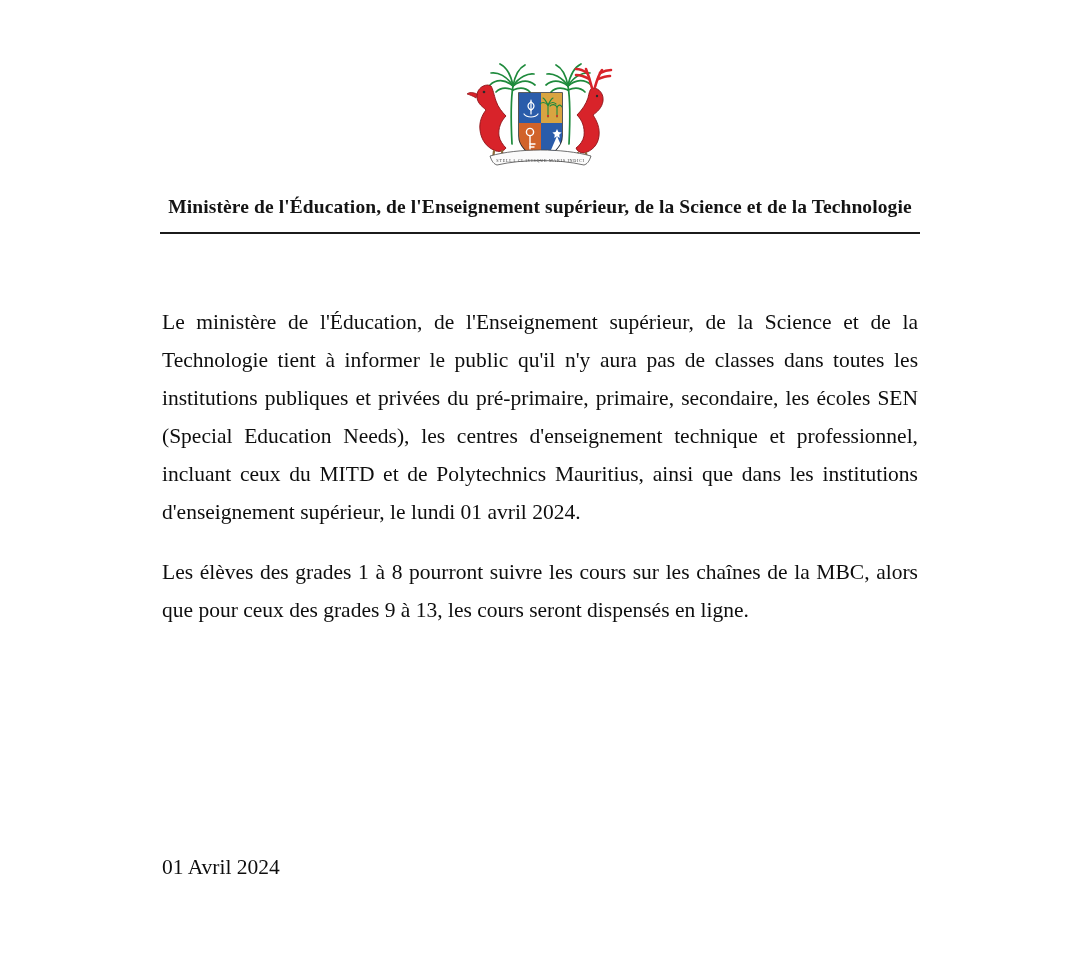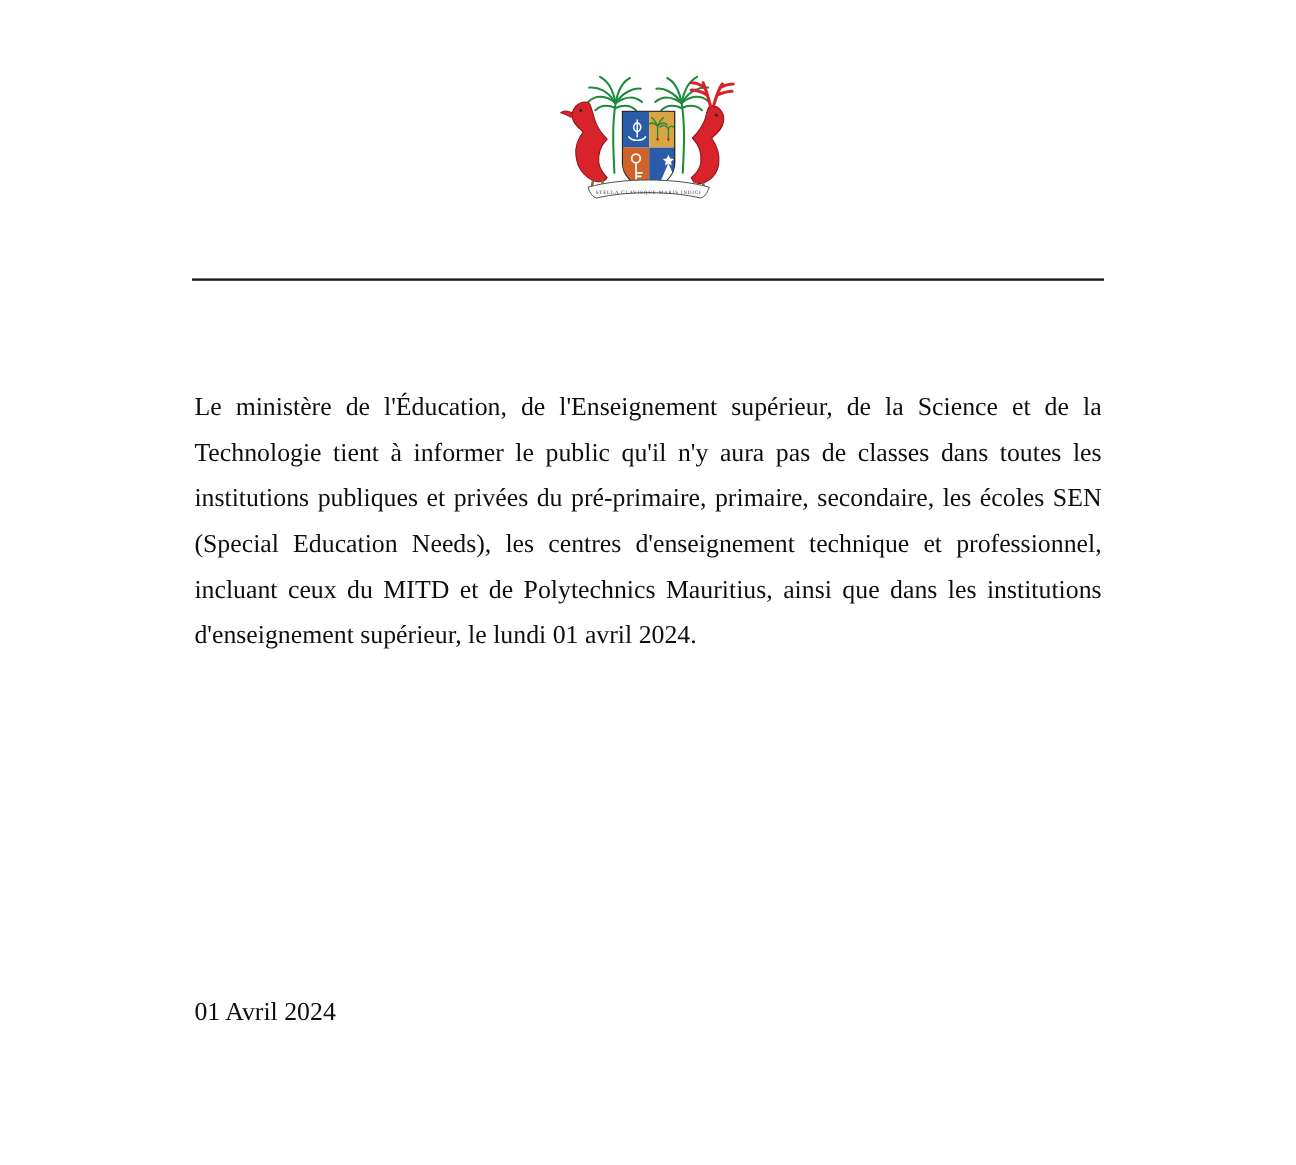--- a/index.html
+++ b/index.html
@@ -65,38 +65,38 @@
     height: 0;
     border: 0;
     border-top: 2.5px solid #1b1b1b;
     margin: 0;
   }
 
   
   .body-block {
     position: absolute;
     left: 162px;
-    top: 320px;
+    top: 303px;
     width: 756px;
   }
   .para {
     margin: 0 0 22px 0;
     font-family: "Liberation Serif", "DejaVu Serif", serif;
     font-size: 21.5px;
     line-height: 38px;
     text-align: justify;
     text-justify: inter-word;
     color: #0e0e0e;
   }
   .para:last-child { margin-bottom: 0; }
 
   .sign-date {
     position: absolute;
     left: 162px;
-    top: 827px;
+    top: 851px;
     font-family: "Liberation Serif", "DejaVu Serif", serif;
     font-size: 21.5px;
     line-height: 32px;
     color: #0e0e0e;
   }
 </style>
 </head>
 <body>
 
 <div class="page">
@@ -200,22 +200,24 @@
       </g>
 
       <g>
         <path d="M32 104 C60 96 105 96 133 104 C131 110 129 112 126 113
                  C100 107 65 107 39 113 C36 112 34 110 32 104 Z" fill="#fbfbfb" stroke="#4a4a4a" stroke-width="0.8"></path>
         <text x="82.5" y="110" text-anchor="middle" font-family="Liberation Serif, DejaVu Serif, serif" font-size="4.2" letter-spacing="0.7" fill="#3a3a3a">STELLA CLAVISQUE MARIS INDICI</text>
       </g>
     </svg>
   </div>
 
+  <div class="ministry-header">Ministère de l'Éducation, de l'Enseignement supérieur, de la Science et de la Technologie</div>
 
   <hr class="header-rule">
 
   <div class="body-block">
     <p class="para">Le ministère de l'Éducation, de l'Enseignement supérieur, de la Science et de la Technologie tient à informer le public qu'il n'y aura pas de classes dans toutes les institutions publiques et privées du pré-primaire, primaire, secondaire, les écoles SEN (Special Education Needs), les centres d'enseignement technique et professionnel, incluant ceux du MITD et de Polytechnics Mauritius, ainsi que dans les institutions d'enseignement supérieur, le lundi 01 avril 2024.</p>
+    <p class="para">Les élèves des grades 1 à 8 pourront suivre les cours sur les chaînes de la MBC, alors que pour ceux des grades 9 à 13, les cours seront dispensés en ligne.</p>
   </div>
 
   <div class="sign-date">01 Avril 2024</div>
 
 </div>
 
 </body></html>

